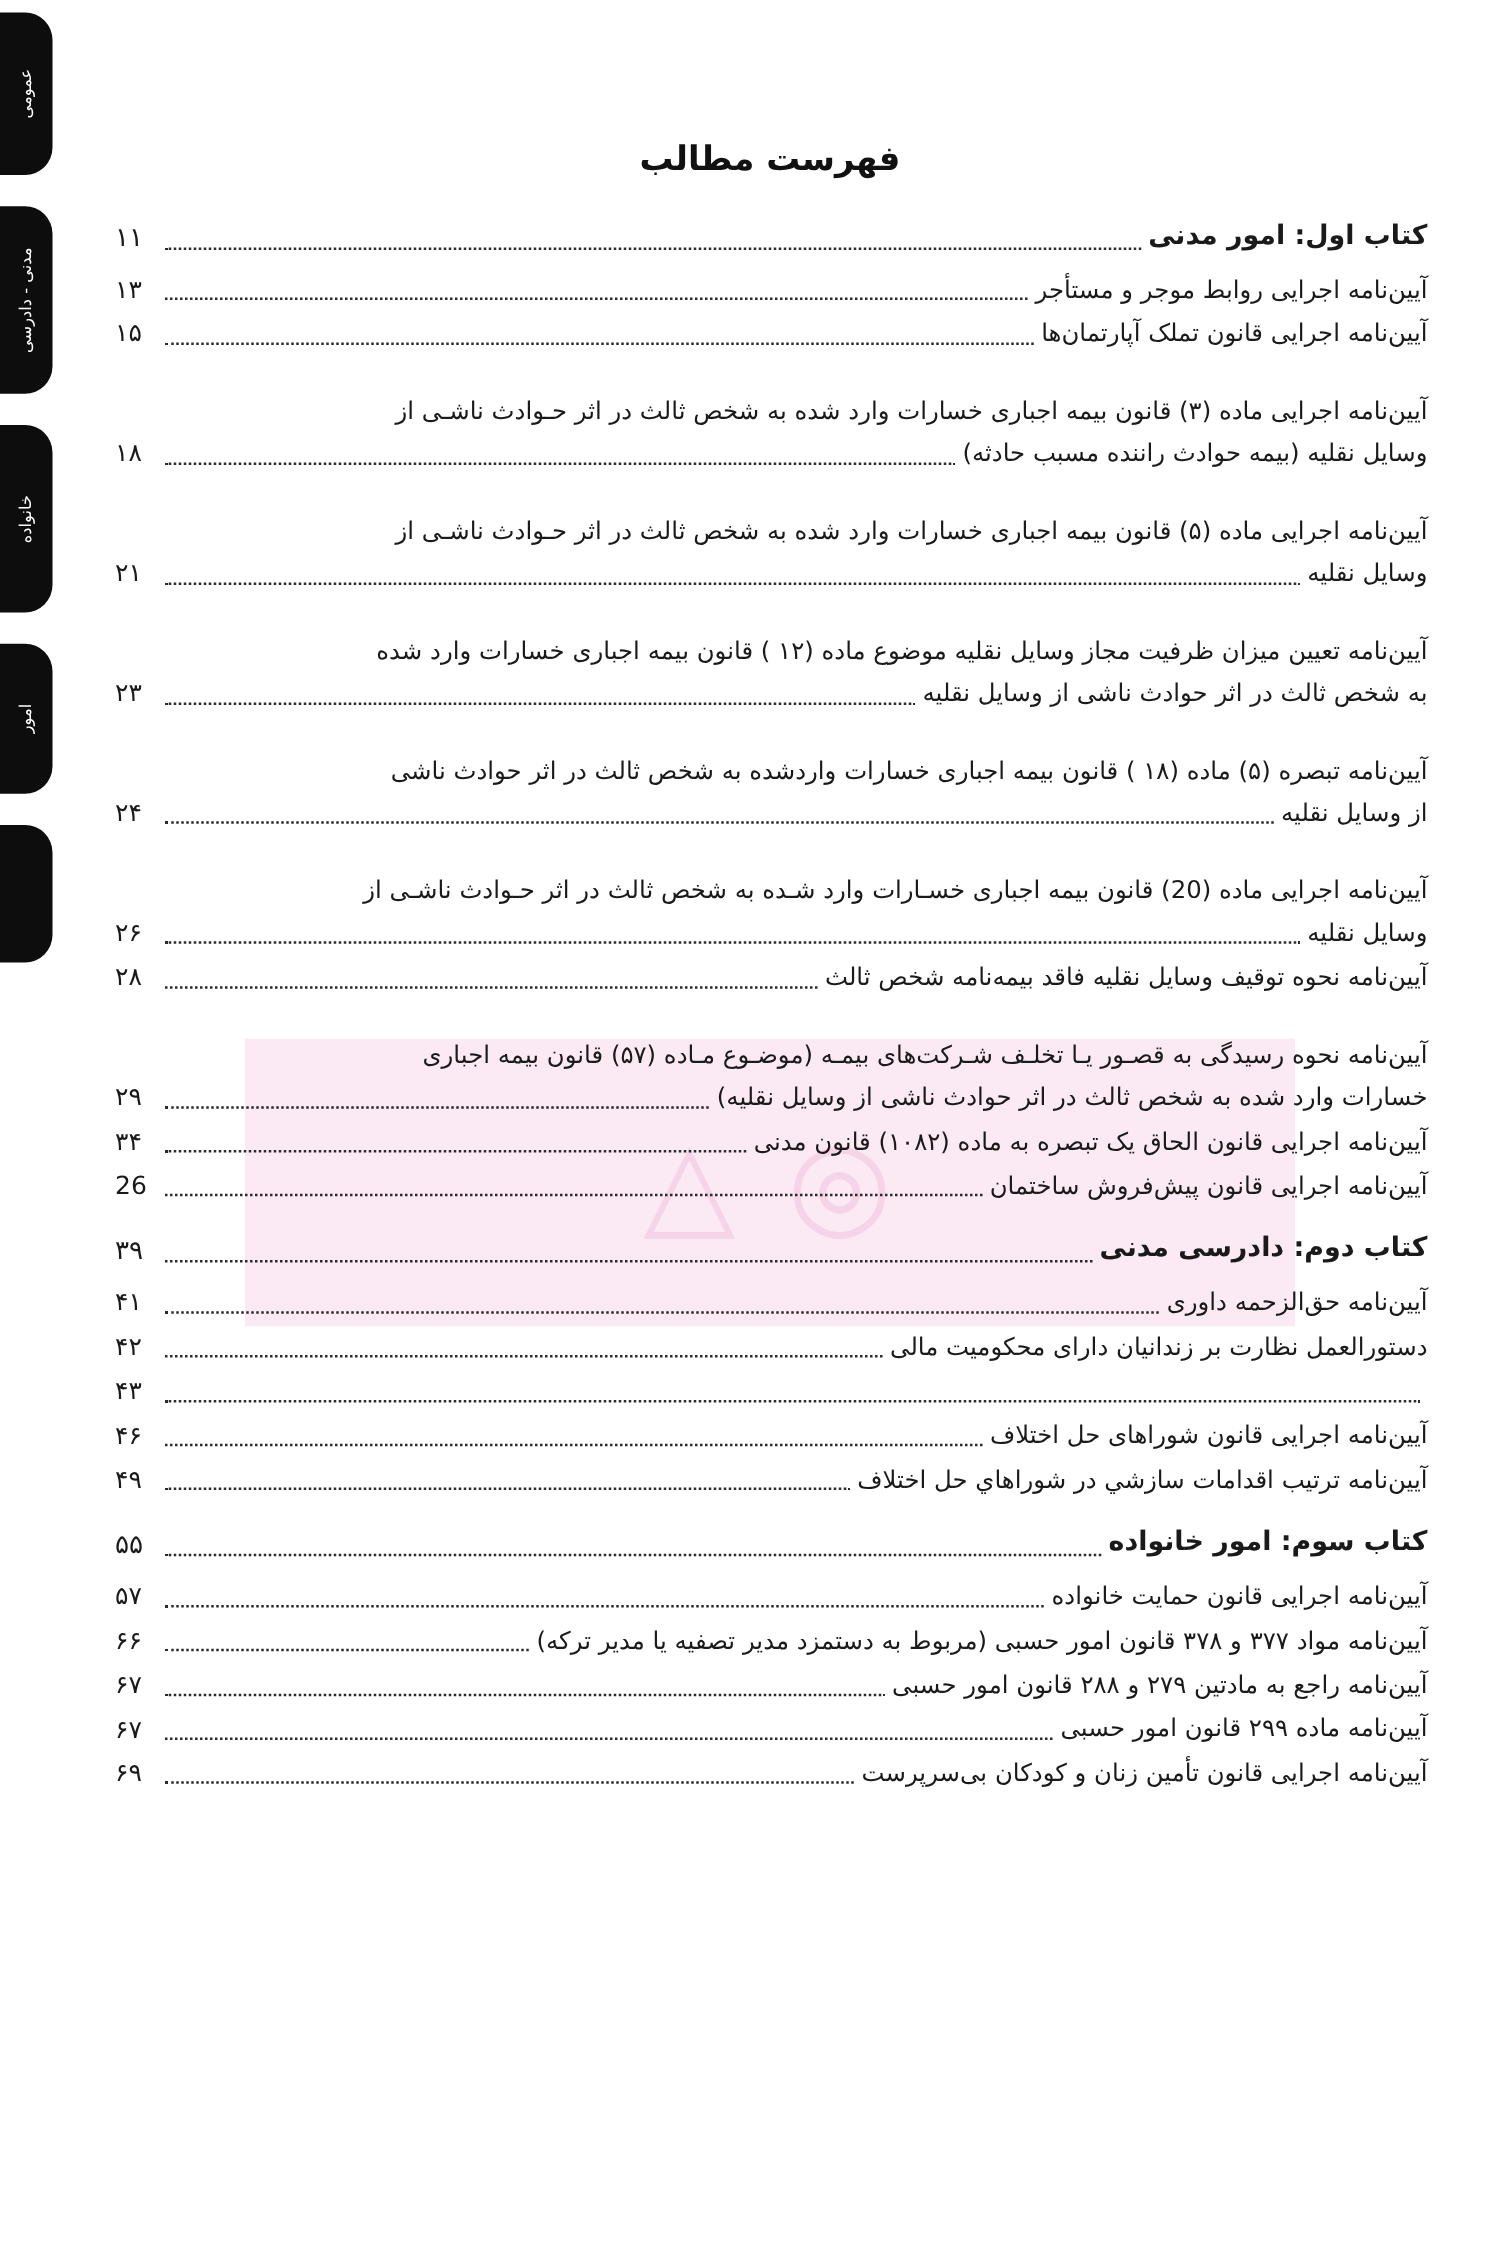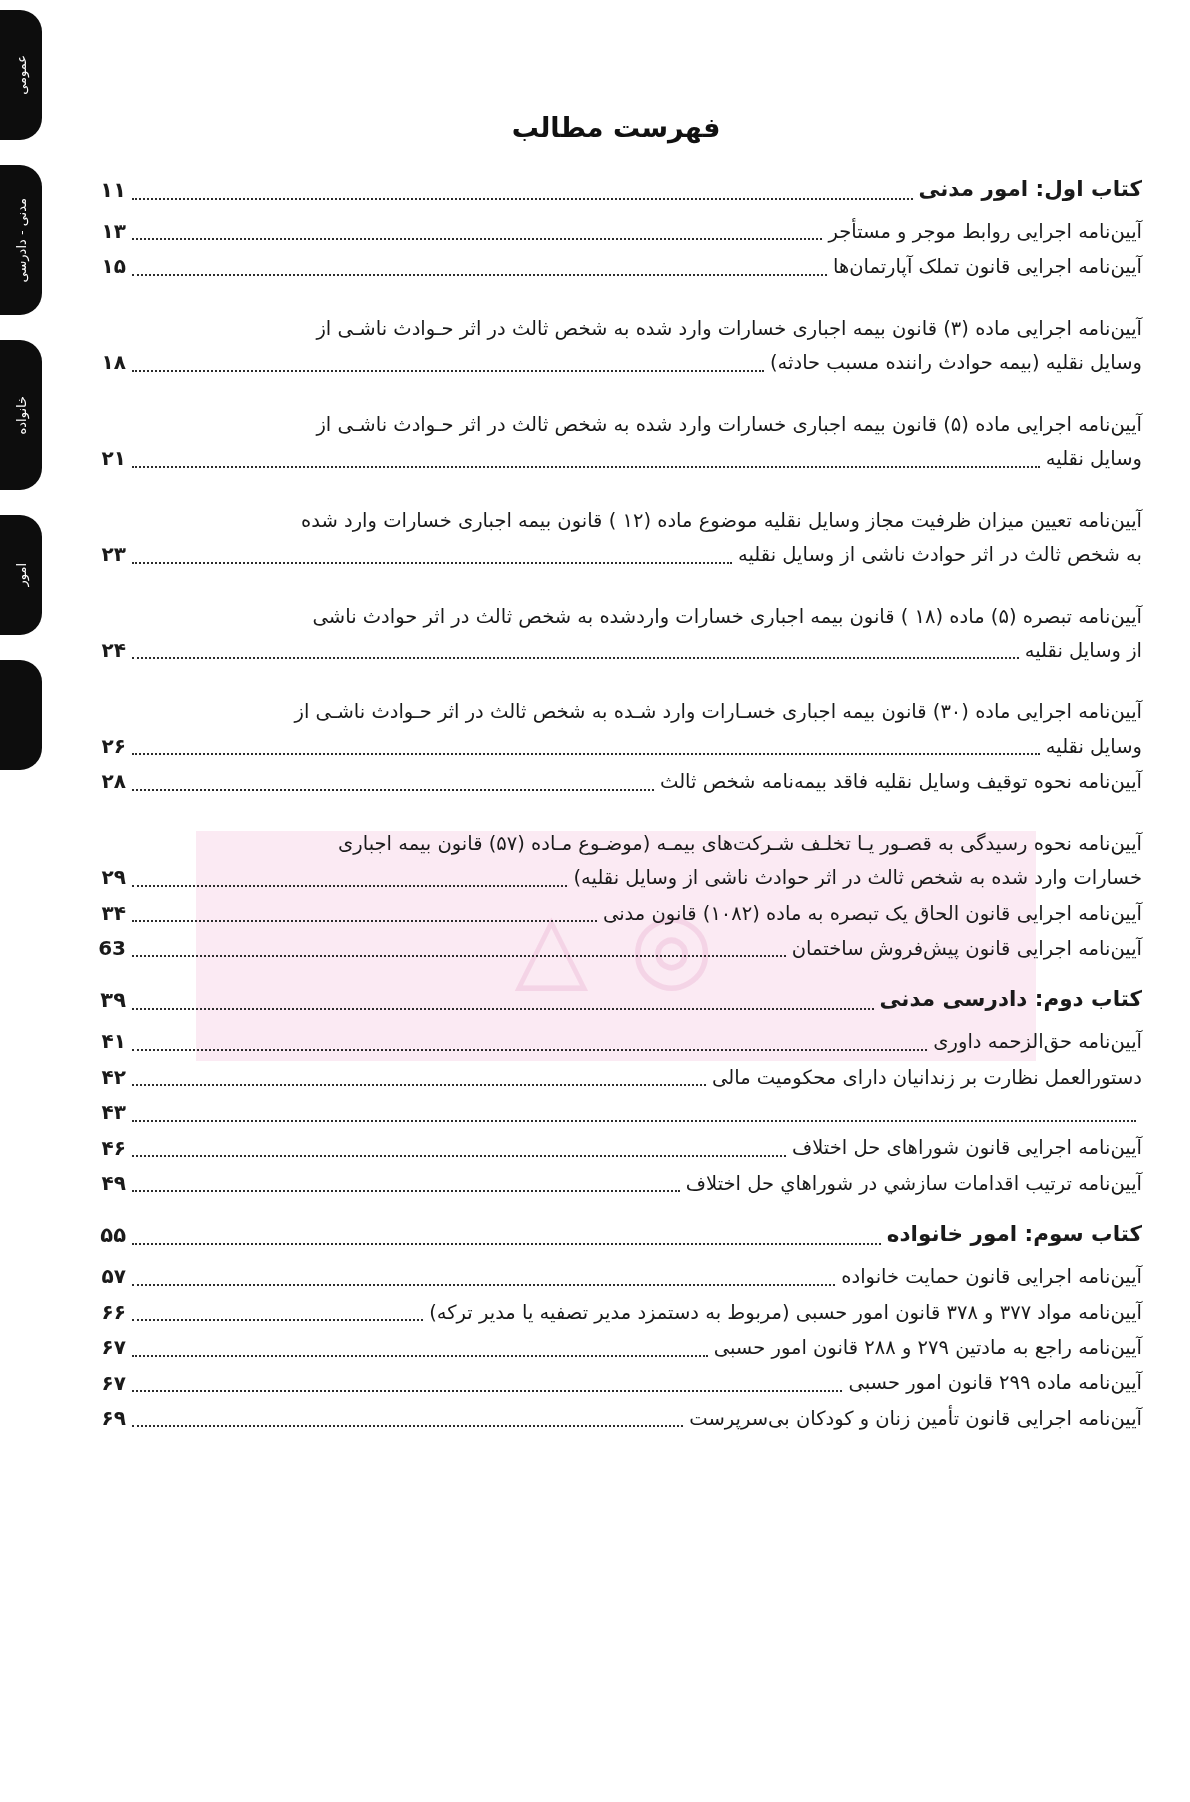--- a/index.html
+++ b/index.html
@@ -118,24 +118,24 @@
   .entry .dots {
     flex: 1 1 auto;
     border-bottom: 2.4px dotted #2b2b2b;
     margin: 0 6px 8px 6px;
     min-width: 14px;
     height: 1px;
   }
   .entry .page-no {
     flex: 0 0 auto;
     font-size: 20px;
-    font-weight: bold;
+    font-weight: normal;
     padding-left: 2px;
     min-width: 34px;
-    text-align: right;
+    text-align: left;
     direction: ltr;
   }
 
   .entry.multiline {
     display: block;
     margin-top: 28px;
   }
   .entry.multiline .label {
     display: inline;
   }
@@ -234,21 +234,21 @@
     <div class="entry multiline">
       <div class="label">آیین‌نامه تبصره (۵) ماده (۱۸ ) قانون بیمه اجباری خسارات واردشده به شخص ثالث در اثر حوادث ناشی</div>
       <div class="tail">
         <span class="label">از وسایل نقلیه</span>
         <span class="dots"></span>
         <span class="page-no">۲۴</span>
       </div>
     </div>
 
     <div class="entry multiline">
-      <div class="label">آیین‌نامه اجرایی ماده (۳۰) قانون بیمه اجباری خسـارات وارد شـده به شخص ثالث در اثر حـوادث ناشـی از</div>
+      <div class="label">آیین‌نامه اجرایی ماده (20) قانون بیمه اجباری خسـارات وارد شـده به شخص ثالث در اثر حـوادث ناشـی از</div>
       <div class="tail">
         <span class="label">وسایل نقلیه</span>
         <span class="dots"></span>
         <span class="page-no">۲۶</span>
       </div>
     </div>
 
     <div class="entry">
       <span class="label">آیین‌نامه نحوه توقیف وسایل نقلیه فاقد بیمه‌نامه شخص ثالث</span>
       <span class="dots"></span>
@@ -266,21 +266,21 @@
 
     <div class="entry">
       <span class="label">آیین‌نامه اجرایی قانون الحاق یک تبصره به ماده (۱۰۸۲) قانون مدنی</span>
       <span class="dots"></span>
       <span class="page-no">۳۴</span>
     </div>
 
     <div class="entry">
       <span class="label">آیین‌نامه اجرایی قانون پیش‌فروش ساختمان</span>
       <span class="dots"></span>
-      <span class="page-no">63</span>
+      <span class="page-no">26</span>
     </div>
 
     <div class="entry section">
       <span class="label">کتاب دوم: دادرسی مدنی</span>
       <span class="dots"></span>
       <span class="page-no">۳۹</span>
     </div>
 
     <div class="entry">
       <span class="label">آیین‌نامه حق‌الزحمه داوری</span>

